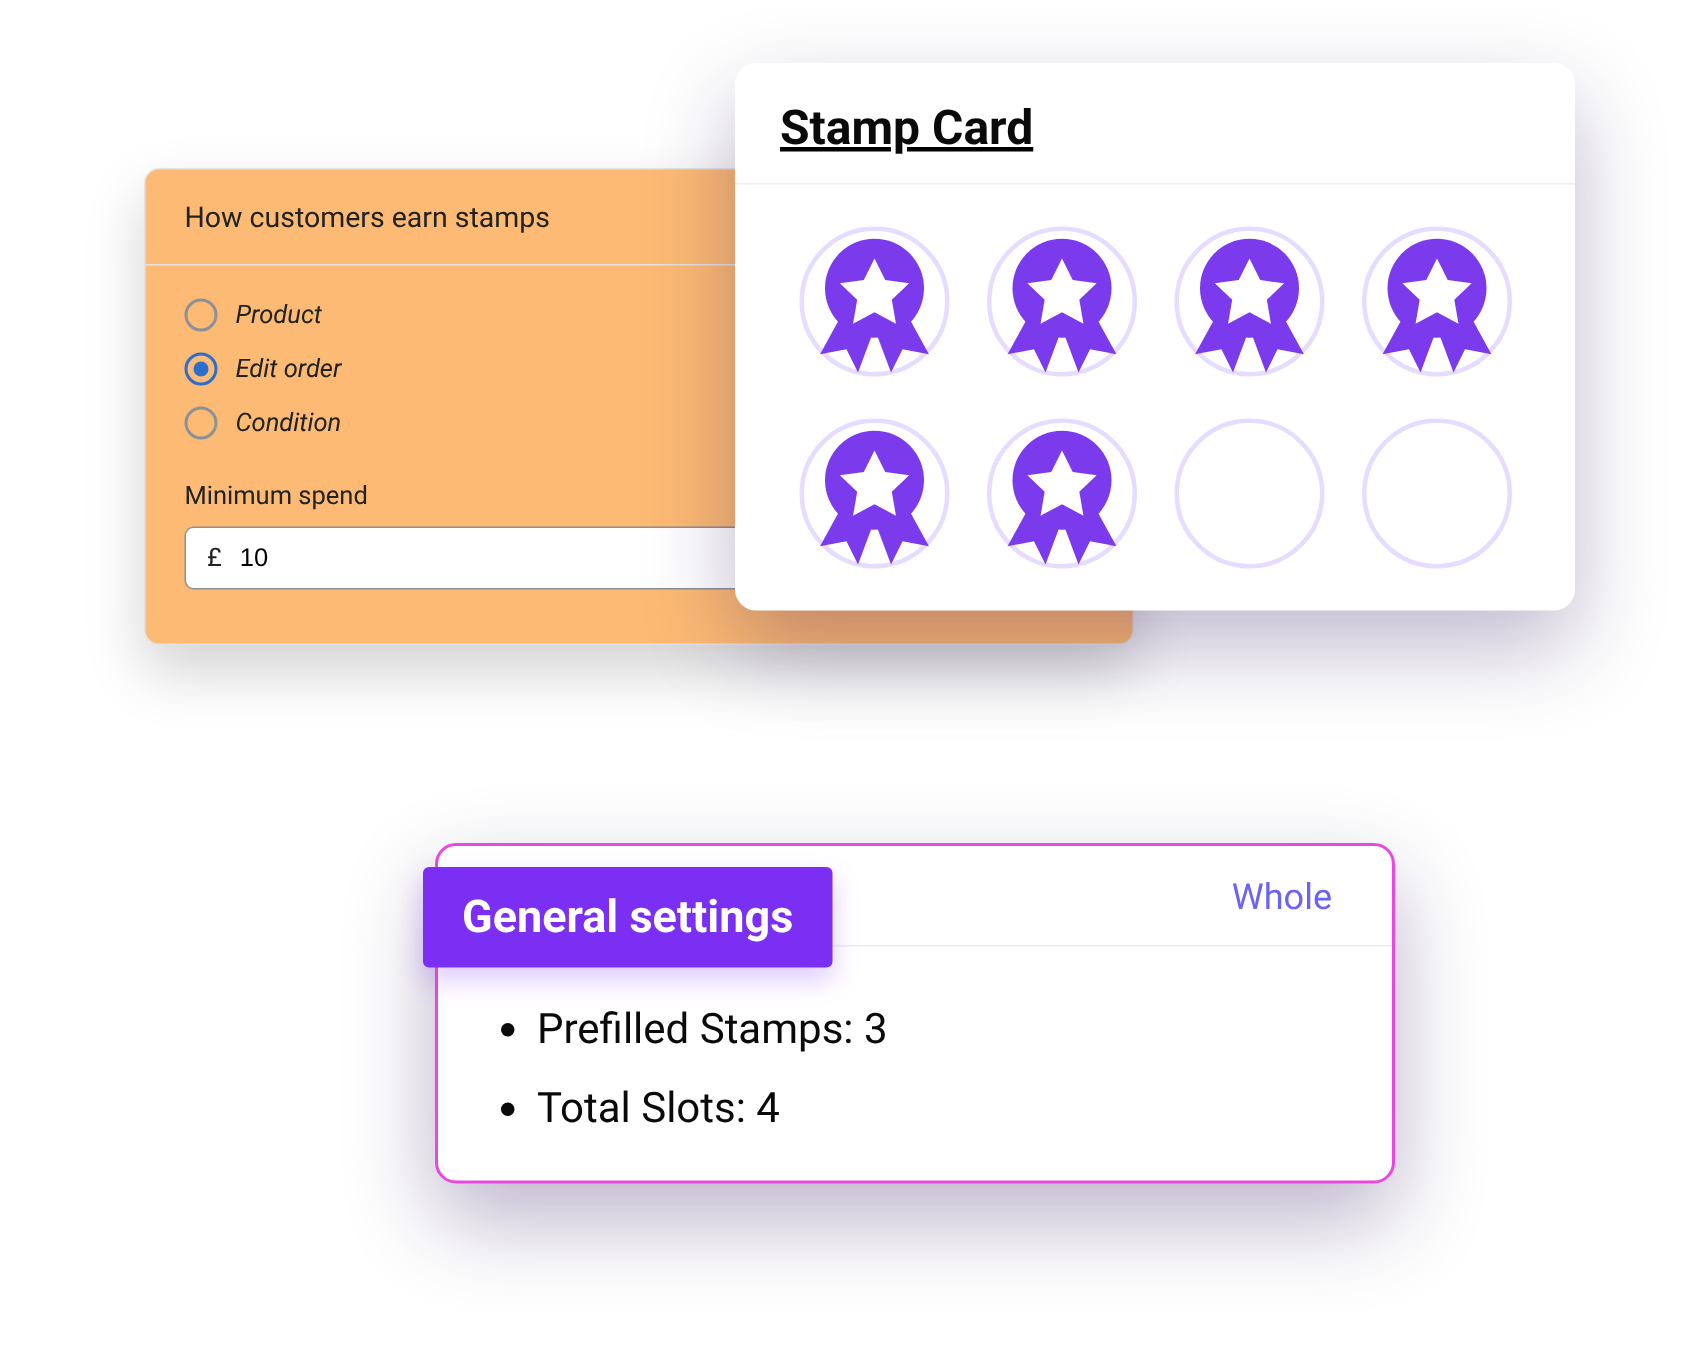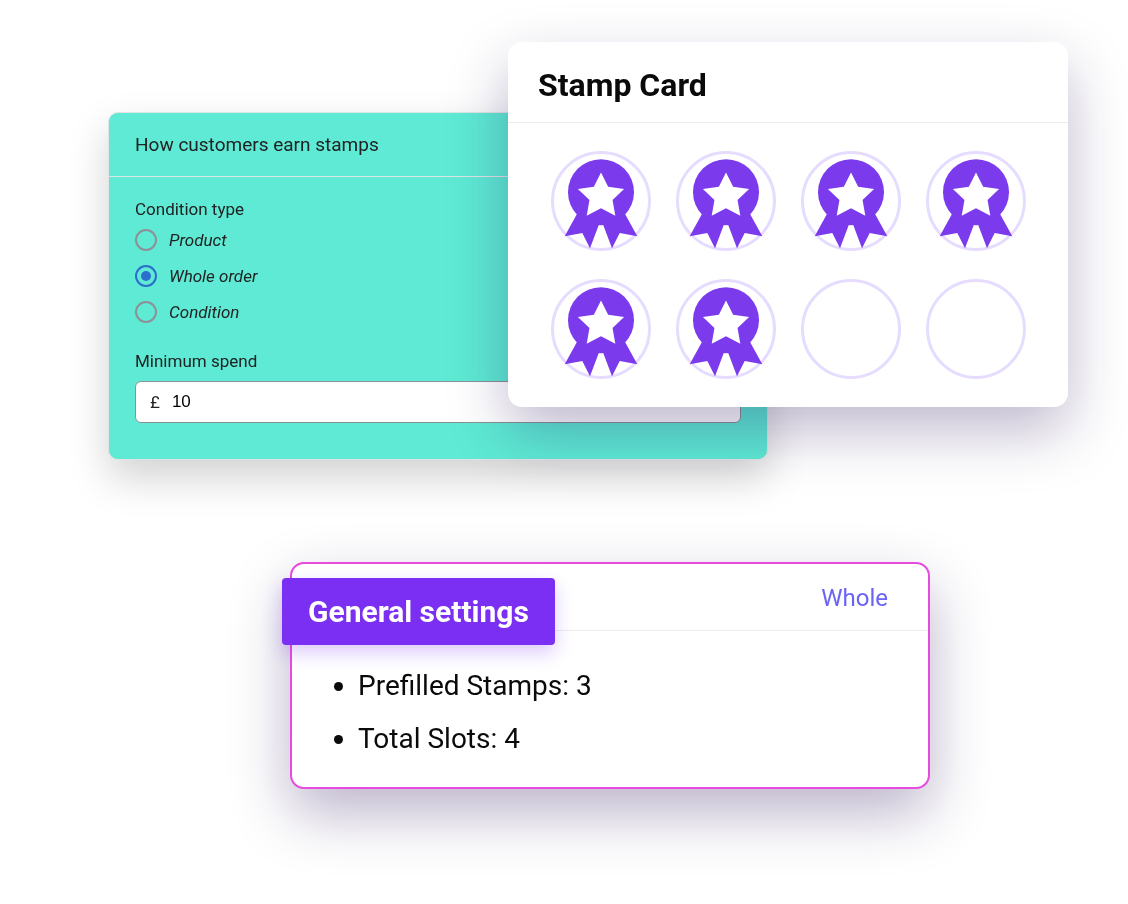--- a/index.html
+++ b/index.html
@@ -8,24 +8,24 @@
     height: 904px;
     position: relative;
     font-family: -apple-system, BlinkMacSystemFont, "Segoe UI", Roboto, "Poppins", sans-serif;
     background: transparent;
     overflow: hidden;
   }
 
   
   .earn-card {
     position: absolute;
-    left: 108px;
+    left: 96px;
     top: 112px;
     width: 660px;
-    background: #5eead4;
+    background: #fdba74;
     border: 1px solid #e3e3e3;
     border-radius: 10px;
     box-shadow: 0 18px 40px rgba(0,0,0,0.18);
   }
   .earn-card .header {
     padding: 20px 26px;
     border-bottom: 1px solid #e3e3e3;
     font-size: 19px;
     color: #202223;
   }
@@ -52,27 +52,28 @@
     padding: 10px 14px; font-size: 17px; color: #202223;
     background: #fff;
   }
   .spend-field input {
     border: none; outline: none; font-size: 17px; flex: 1; background: transparent;
   }
 
   
   .stamp-card {
     position: absolute;
-    left: 508px;
+    left: 490px;
     top: 42px;
     width: 560px;
     background: #fff;
     border-radius: 14px;
     box-shadow: 0 24px 60px rgba(30,0,80,0.28);
     padding-bottom: 28px;
+    text-decoration: underline;
   }
   .stamp-card .title {
     font-size: 32px; font-weight: 700; color: #0a0a0a;
     padding: 24px 30px 18px 30px;
   }
   .stamp-card .divider { height: 1px; background: #ececec; }
   .stamp-grid {
     display: grid;
     grid-template-columns: repeat(4, 1fr);
     row-gap: 28px;
@@ -129,31 +130,30 @@
   .settings-body li {
     font-size: 28px; color: #0a0a0a; line-height: 1.9;
   }
 </style>
 </head>
 <body>
 
 <div class="earn-card">
   <div class="header">How customers earn stamps</div>
   <div class="body">
-    <div class="label">Condition type</div>
     <div class="radio-group">
       <div class="radio-row">
         <span class="radio-outer"></span>
         <span class="radio-label">Product</span>
       </div>
       <div class="radio-row selected">
         <span class="radio-outer">
             <span class="radio-inner"></span>
           </span>
-        <span class="radio-label">Whole order</span>
+        <span class="radio-label">Edit order</span>
       </div>
       <div class="radio-row">
         <span class="radio-outer"></span>
         <span class="radio-label">Condition</span>
       </div>
     </div>
     <div class="label">Minimum spend</div>
     <div class="spend-field">
       <span>£</span>
       <input type="text" value="10" style="">

